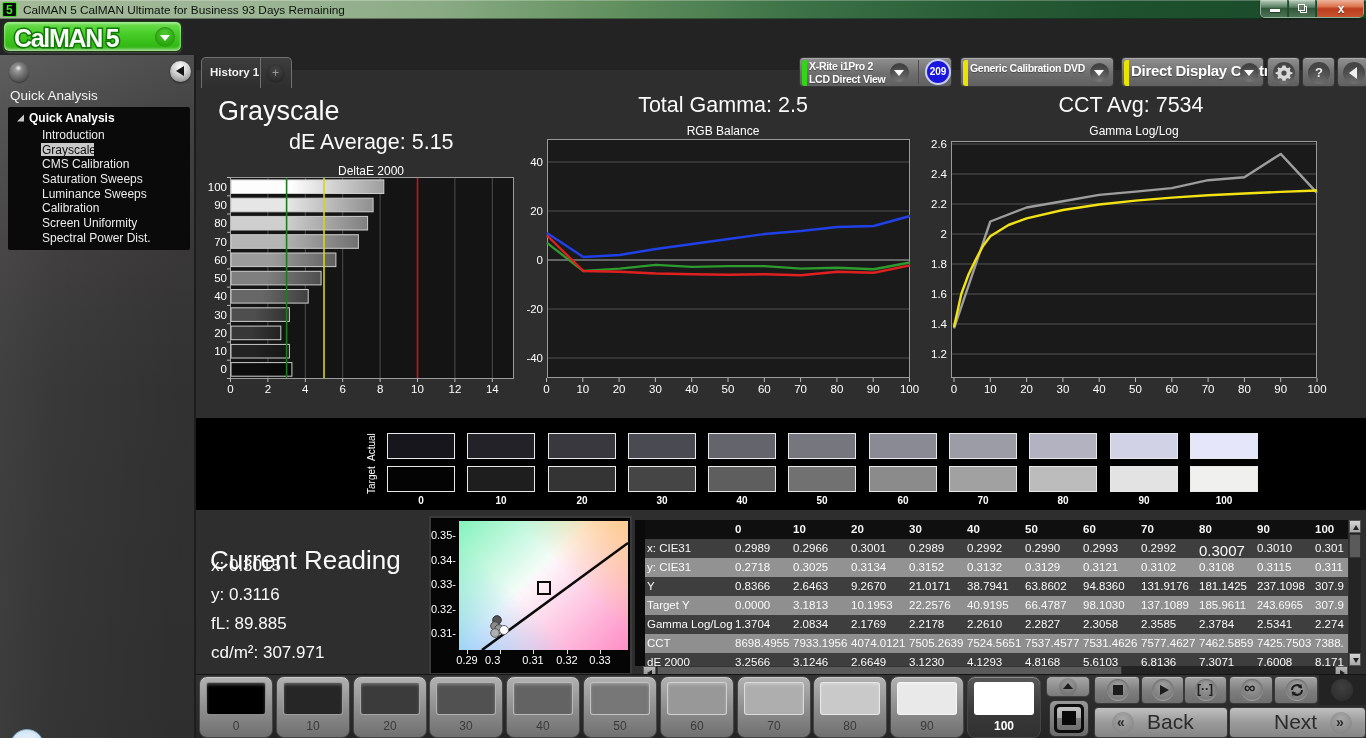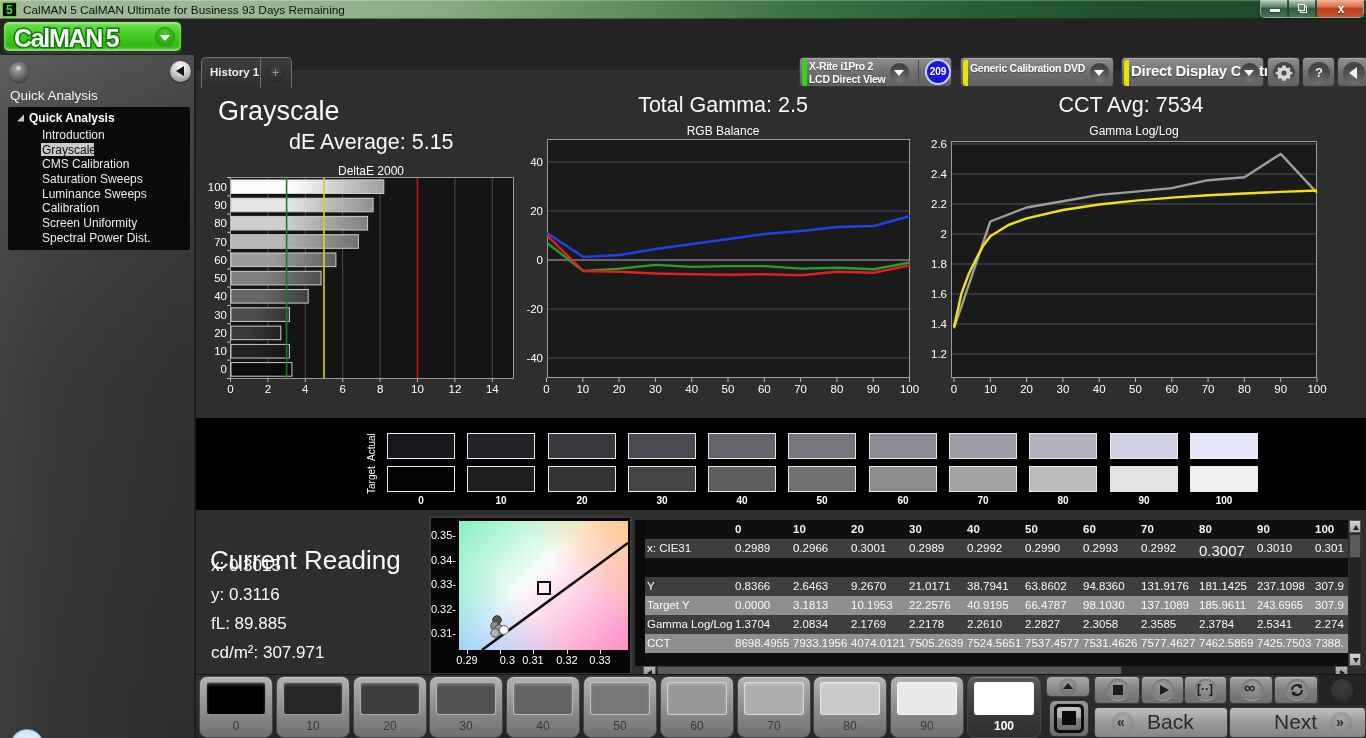--- a/index.html
+++ b/index.html
@@ -355,21 +355,21 @@
 <div class="tx" style="left:211px;top:643px;font-size:17px;color:#fafafa">cd/m²: 307.971</div>
 <div class="a" style="left:429px;top:516px;width:203px;height:159px;background:#050505;border:2px solid #3a3a3a"></div>
 <div class="a" style="left:459px;top:521px;width:169px;height:129px;background:linear-gradient(135deg,rgba(125,242,185,.95) 0%,rgba(255,255,255,0) 46%),linear-gradient(225deg,rgba(255,200,130,.9) 0%,rgba(255,255,255,0) 38%),linear-gradient(45deg,rgba(150,205,250,.9) 0%,rgba(255,255,255,0) 38%),linear-gradient(315deg,rgba(255,135,195,.95) 0%,rgba(255,255,255,0) 58%),#fdfdfd"></div>
 <div class="tx a" style="left:426px;top:529px;width:30px;text-align:right;font-size:11px;color:#fff">0.35-</div>
 <div class="tx a" style="left:426px;top:554px;width:30px;text-align:right;font-size:11px;color:#fff">0.34-</div>
 <div class="tx a" style="left:426px;top:578px;width:30px;text-align:right;font-size:11px;color:#fff">0.33-</div>
 <div class="tx a" style="left:426px;top:603px;width:30px;text-align:right;font-size:11px;color:#fff">0.32-</div>
 <div class="tx a" style="left:426px;top:627px;width:30px;text-align:right;font-size:11px;color:#fff">0.31-</div>
 <div class="tx a" style="left:452px;top:654px;width:30px;text-align:center;font-size:11px;color:#fff">0.29</div>
 <div class="a" style="left:467px;top:650px;width:1px;height:4px;background:#ddd"></div>
-<div class="tx a" style="left:485px;top:654px;width:30px;text-align:right;font-size:11px;color:#fff">0.3</div>
+<div class="tx a" style="left:485px;top:654px;width:30px;text-align:left;font-size:11px;color:#fff">0.3</div>
 <div class="a" style="left:500px;top:650px;width:1px;height:4px;background:#ddd"></div>
 <div class="tx a" style="left:518px;top:654px;width:30px;text-align:center;font-size:11px;color:#fff">0.31</div>
 <div class="a" style="left:533px;top:650px;width:1px;height:4px;background:#ddd"></div>
 <div class="tx a" style="left:552px;top:654px;width:30px;text-align:center;font-size:11px;color:#fff">0.32</div>
 <div class="a" style="left:567px;top:650px;width:1px;height:4px;background:#ddd"></div>
 <div class="tx a" style="left:585px;top:654px;width:30px;text-align:center;font-size:11px;color:#fff">0.33</div>
 <div class="a" style="left:600px;top:650px;width:1px;height:4px;background:#ddd"></div>
 <svg class="a" style="left:459px;top:521px" width="169" height="129" viewBox="0 0 169 129">
     <line x1="23" y1="129" x2="169" y2="22" stroke="#0a0a0a" stroke-width="2.6"></line>
     <rect x="79" y="61" width="12" height="12" fill="none" stroke="#0a0a0a" stroke-width="2"></rect>
@@ -400,20 +400,34 @@
 <div class="tx" style="left:216px;top:3px;font-size:11.5px;color:#fafafa">0.3001</div>
 <div class="tx" style="left:274px;top:3px;font-size:11.5px;color:#fafafa">0.2989</div>
 <div class="tx" style="left:332px;top:3px;font-size:11.5px;color:#fafafa">0.2992</div>
 <div class="tx" style="left:390px;top:3px;font-size:11.5px;color:#fafafa">0.2990</div>
 <div class="tx" style="left:448px;top:3px;font-size:11.5px;color:#fafafa">0.2993</div>
 <div class="tx" style="left:506px;top:3px;font-size:11.5px;color:#fafafa">0.2992</div>
 <div class="tx" style="left:564px;top:3px;font-size:15px;color:#fafafa">0.3007</div>
 <div class="tx" style="left:622px;top:3px;font-size:11.5px;color:#fafafa">0.3010</div>
 <div class="tx" style="left:680px;top:3px;font-size:11.5px;color:#fafafa">0.301</div>
 </div>
+<div class="a" style="left:0;top:38px;width:713px;height:19px;background:#929292">
+<div class="tx" style="left:12px;top:3px;font-size:11.5px;color:#fafafa">y: CIE31</div>
+<div class="tx" style="left:100px;top:3px;font-size:11.5px;color:#fafafa">0.2718</div>
+<div class="tx" style="left:158px;top:3px;font-size:11.5px;color:#fafafa">0.3025</div>
+<div class="tx" style="left:216px;top:3px;font-size:11.5px;color:#fafafa">0.3134</div>
+<div class="tx" style="left:274px;top:3px;font-size:11.5px;color:#fafafa">0.3152</div>
+<div class="tx" style="left:332px;top:3px;font-size:11.5px;color:#fafafa">0.3132</div>
+<div class="tx" style="left:390px;top:3px;font-size:11.5px;color:#fafafa">0.3129</div>
+<div class="tx" style="left:448px;top:3px;font-size:11.5px;color:#fafafa">0.3121</div>
+<div class="tx" style="left:506px;top:3px;font-size:11.5px;color:#fafafa">0.3102</div>
+<div class="tx" style="left:564px;top:3px;font-size:11.5px;color:#fafafa">0.3108</div>
+<div class="tx" style="left:622px;top:3px;font-size:11.5px;color:#fafafa">0.3115</div>
+<div class="tx" style="left:680px;top:3px;font-size:11.5px;color:#fafafa">0.311</div>
+</div>
 <div class="a" style="left:0;top:57px;width:713px;height:19px;background:#3e3e3e">
 <div class="tx" style="left:12px;top:3px;font-size:11.5px;color:#fafafa">Y</div>
 <div class="tx" style="left:100px;top:3px;font-size:11.5px;color:#fafafa">0.8366</div>
 <div class="tx" style="left:158px;top:3px;font-size:11.5px;color:#fafafa">2.6463</div>
 <div class="tx" style="left:216px;top:3px;font-size:11.5px;color:#fafafa">9.2670</div>
 <div class="tx" style="left:274px;top:3px;font-size:11.5px;color:#fafafa">21.0171</div>
 <div class="tx" style="left:332px;top:3px;font-size:11.5px;color:#fafafa">38.7941</div>
 <div class="tx" style="left:390px;top:3px;font-size:11.5px;color:#fafafa">63.8602</div>
 <div class="tx" style="left:448px;top:3px;font-size:11.5px;color:#fafafa">94.8360</div>
 <div class="tx" style="left:506px;top:3px;font-size:11.5px;color:#fafafa">131.9176</div>
@@ -456,20 +470,34 @@
 <div class="tx" style="left:216px;top:3px;font-size:11.5px;color:#fafafa">4074.0121</div>
 <div class="tx" style="left:274px;top:3px;font-size:11.5px;color:#fafafa">7505.2639</div>
 <div class="tx" style="left:332px;top:3px;font-size:11.5px;color:#fafafa">7524.5651</div>
 <div class="tx" style="left:390px;top:3px;font-size:11.5px;color:#fafafa">7537.4577</div>
 <div class="tx" style="left:448px;top:3px;font-size:11.5px;color:#fafafa">7531.4626</div>
 <div class="tx" style="left:506px;top:3px;font-size:11.5px;color:#fafafa">7577.4627</div>
 <div class="tx" style="left:564px;top:3px;font-size:11.5px;color:#fafafa">7462.5859</div>
 <div class="tx" style="left:622px;top:3px;font-size:11.5px;color:#fafafa">7425.7503</div>
 <div class="tx" style="left:680px;top:3px;font-size:11.5px;color:#fafafa">7388.</div>
 </div>
+<div class="a" style="left:0;top:133px;width:713px;height:19px;background:#3e3e3e">
+<div class="tx" style="left:12px;top:3px;font-size:11.5px;color:#fafafa">dE 2000</div>
+<div class="tx" style="left:100px;top:3px;font-size:11.5px;color:#fafafa">3.2566</div>
+<div class="tx" style="left:158px;top:3px;font-size:11.5px;color:#fafafa">3.1246</div>
+<div class="tx" style="left:216px;top:3px;font-size:11.5px;color:#fafafa">2.6649</div>
+<div class="tx" style="left:274px;top:3px;font-size:11.5px;color:#fafafa">3.1230</div>
+<div class="tx" style="left:332px;top:3px;font-size:11.5px;color:#fafafa">4.1293</div>
+<div class="tx" style="left:390px;top:3px;font-size:11.5px;color:#fafafa">4.8168</div>
+<div class="tx" style="left:448px;top:3px;font-size:11.5px;color:#fafafa">5.6103</div>
+<div class="tx" style="left:506px;top:3px;font-size:11.5px;color:#fafafa">6.8136</div>
+<div class="tx" style="left:564px;top:3px;font-size:11.5px;color:#fafafa">7.3071</div>
+<div class="tx" style="left:622px;top:3px;font-size:11.5px;color:#fafafa">7.6008</div>
+<div class="tx" style="left:680px;top:3px;font-size:11.5px;color:#fafafa">8.171</div>
+</div>
 <div class="a" style="left:0;top:0;width:10px;height:146px;background:#0a0a0a"></div>
 </div>
 <div class="a" style="left:1349px;top:520px;width:12px;height:146px;background:#242424">
     <div class="a" style="left:0;top:0;width:12px;height:13px;background:linear-gradient(180deg,#d6d6d6,#a8a8a8);border:1px solid #555">
       <div class="a" style="left:3px;top:4px;width:0;height:0;border-left:3px solid transparent;border-right:3px solid transparent;border-bottom:5px solid #222"></div>
     </div>
     <div class="a" style="left:0;top:14px;width:12px;height:24px;background:#5a5a5a;border:1px solid #333"></div>
     <div class="a" style="left:0;top:133px;width:12px;height:13px;background:linear-gradient(180deg,#d6d6d6,#a8a8a8);border:1px solid #555">
       <div class="a" style="left:3px;top:4px;width:0;height:0;border-left:3px solid transparent;border-right:3px solid transparent;border-top:5px solid #222"></div>
     </div>

